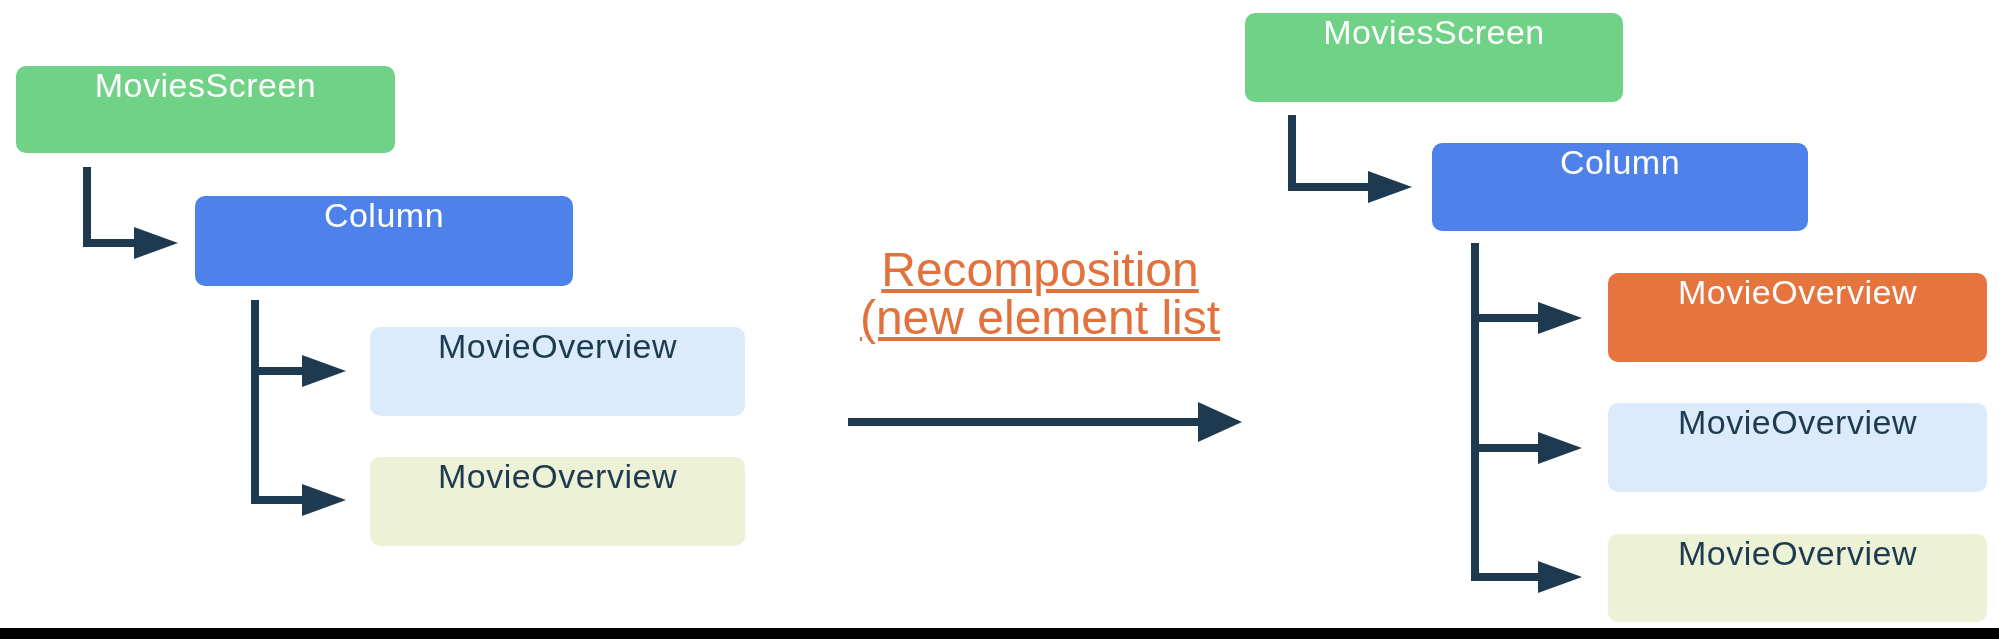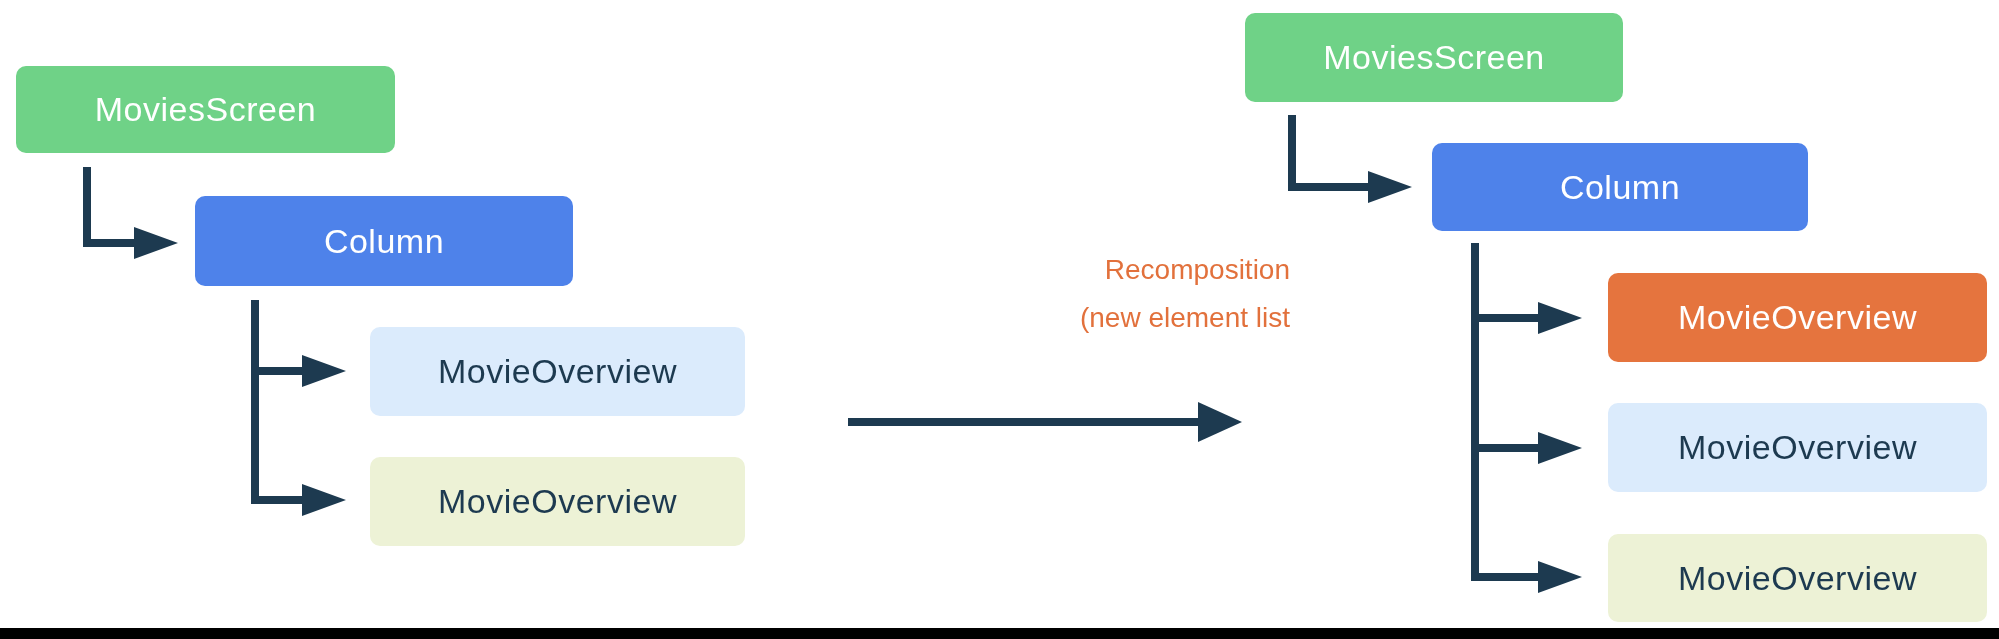--- a/index.html
+++ b/index.html
@@ -12,21 +12,21 @@
     position: relative;
     width: 1999px;
     height: 639px;
     background: #ffffff;
     overflow: hidden;
   }
   .node {
     position: absolute;
     border-radius: 10px;
     display: flex;
-    align-items: center;
+    align-items: flex-start;
     justify-content: center;
     font-size: 34px;
     letter-spacing: 0.5px;
     white-space: nowrap;
   }
   .node.light-text { color: #ffffff; }
   .node.dark-text  { color: #1D3A50; }
   .vline, .hline {
     position: absolute;
     background: #1D3A50;
@@ -43,25 +43,26 @@
   }
   .arrowhead.big {
     border-top-width: 20px;
     border-bottom-width: 20px;
   }
   .annotation {
     position: absolute;
     left: 790px;
     top: 246px;
     width: 500px;
-    text-align: right;
-    font-size: 28px;
+    text-align: center;
+    font-size: 48px;
     line-height: 48px;
     font-weight: 500;
     color: #E2713C;
+    text-decoration: underline;
   }
   .footer-bar {
     position: absolute;
     left: 0;
     top: 628px;
     width: 1999px;
     height: 11px;
     background: #000000;
   }
 </style>

